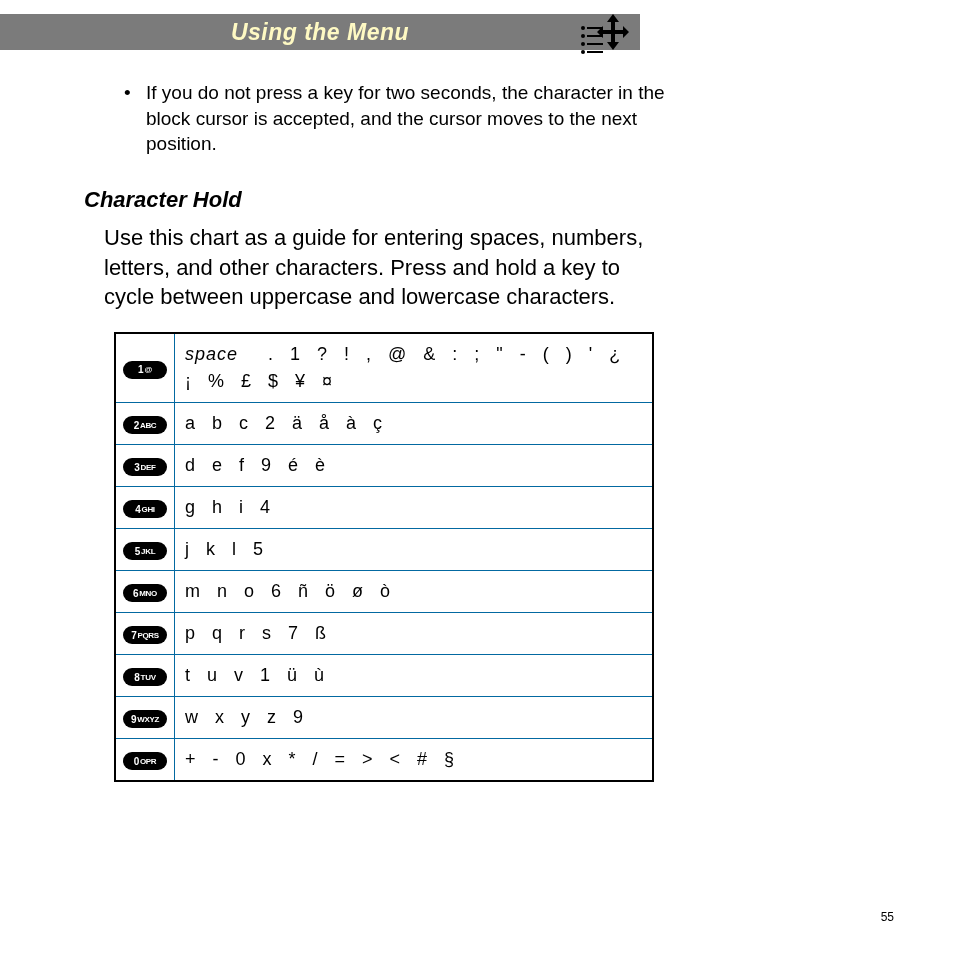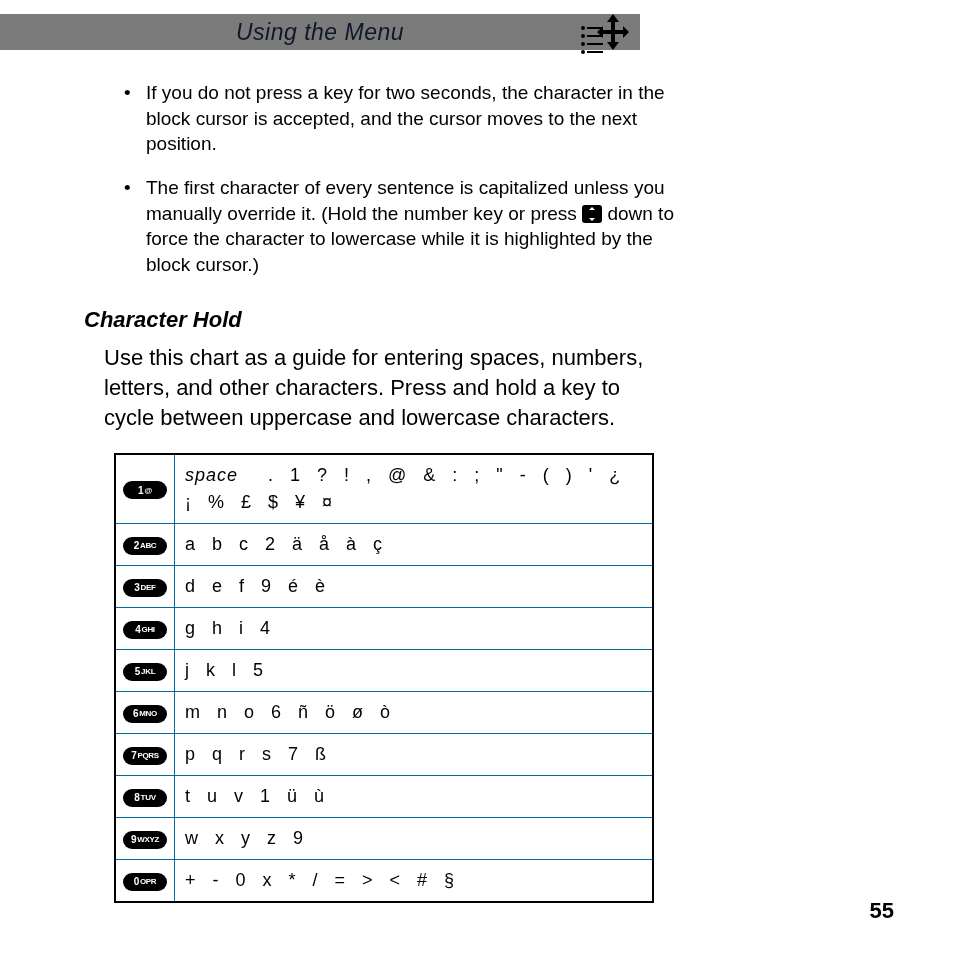--- a/index.html
+++ b/index.html
@@ -1,37 +1,37 @@
 <!DOCTYPE html>
 <html><head>
 <meta charset="utf-8">
 <style>
   html,body{margin:0;padding:0;background:#fff;font-family:Arial,Helvetica,sans-serif;color:#000;}
   .page{width:954px;height:954px;position:relative;box-sizing:border-box;}
   .header-bar{position:absolute;left:0;top:14px;height:36px;width:640px;background:#7b7b7b;display:flex;align-items:center;justify-content:center;}
-  .header-bar span{color:#0f172a;font-style:italic;font-weight:normal;font-size:23px;letter-spacing:.5px;}
+  .header-bar span{color:#fef9c3;font-style:italic;font-weight:bold;font-size:23px;letter-spacing:.5px;}
   .menu-icon{position:absolute;left:575px;top:14px;width:55px;height:40px;}
   .content{position:absolute;left:84px;top:80px;width:610px;}
   ul.bullets{margin:0 0 30px 40px;padding:0;}
   ul.bullets li{font-size:19px;line-height:1.35;margin-bottom:18px;list-style:none;position:relative;padding-left:22px;}
   ul.bullets li::before{content:"•";position:absolute;left:0;top:0;font-size:19px;}
   .inline-key{display:inline-block;width:20px;height:18px;background:#000;border-radius:3px;vertical-align:-3px;position:relative;}
   .inline-key::before,.inline-key::after{content:"";position:absolute;left:50%;transform:translateX(-50%);width:0;height:0;border-left:3px solid transparent;border-right:3px solid transparent;}
   .inline-key::before{top:2px;border-bottom:3px solid #fff;}
   .inline-key::after{bottom:2px;border-top:3px solid #fff;}
   h3.section{font-style:italic;font-weight:bold;font-size:22px;margin:10px 0 10px 0;}
   p.intro{font-size:22px;line-height:1.35;margin:0 0 20px 20px;width:560px;}
   table.chart{border-collapse:collapse;margin-left:30px;width:540px;border:2px solid #000;}
   table.chart td{border:1px solid #0369a1;padding:7px 10px;font-size:18px;vertical-align:top;}
   table.chart td.keycell{width:50px;text-align:center;vertical-align:middle;padding:6px 4px;}
   .key{display:inline-flex;align-items:center;justify-content:center;min-width:36px;height:18px;background:#000;color:#fff;border-radius:9px;font-size:8px;font-weight:bold;padding:0 4px;letter-spacing:-.3px;}
   .key .num{font-size:10px;margin-right:1px;}
   .chars{font-family:Arial,Helvetica,sans-serif;letter-spacing:2px;word-spacing:8px;line-height:1.5;}
   .chars em{font-style:italic;letter-spacing:1px;word-spacing:normal;}
-  .pagenum{position:absolute;right:60px;bottom:30px;font-size:22px;font-weight:bold;}
+  .pagenum{position:absolute;right:60px;bottom:30px;font-size:12px;}
 </style>
 </head>
 <body>
 
 <div class="page">
   <div class="header-bar">
     <span>Using the Menu</span>
   </div>
   <svg class="menu-icon" viewBox="0 0 55 40">
     <g fill="#000">
@@ -43,23 +43,20 @@
         <rect x="12" y="29" width="16" height="2"></rect>
       <circle cx="8" cy="38" r="2"></circle>
         <rect x="12" y="37" width="16" height="2"></rect>
       <polygon points="38,0 44,8 40,8 40,16 48,16 48,12 54,18 48,24 48,20 40,20 40,28 44,28 38,36 32,28 36,28 36,20 28,20 28,24 22,18 28,12 28,16 36,16 36,8 32,8"></polygon>
     </g>
   </svg>
 
   <div class="content">
     <ul class="bullets">
       <li>If you do not press a key for two seconds, the character in the block cursor is accepted, and the cursor moves to the next position.</li>
-      <li>
-        <span>The first character of every sentence is capitalized unless you manually override it. (Hold the number key or press </span><span class="inline-key"></span><span> down to force the character to lowercase while it is highlighted by the block cursor.)</span>
-      </li>
     </ul>
 
     <h3 class="section">Character Hold</h3>
     <p class="intro">Use this chart as a guide for entering spaces, numbers, letters, and other characters. Press and hold a key to cycle between uppercase and lowercase characters.</p>
 
     <table class="chart">
       <tbody id="chart-body">
           <tr>
             <td class="keycell"><span class="key"><span class="num">1</span>@</span></td>
             <td class="chars"><em>space</em> &nbsp;. 1 ? ! , @ &amp; : ; " - ( ) ' ¿ ¡ % £ $ ¥ ¤</td>

